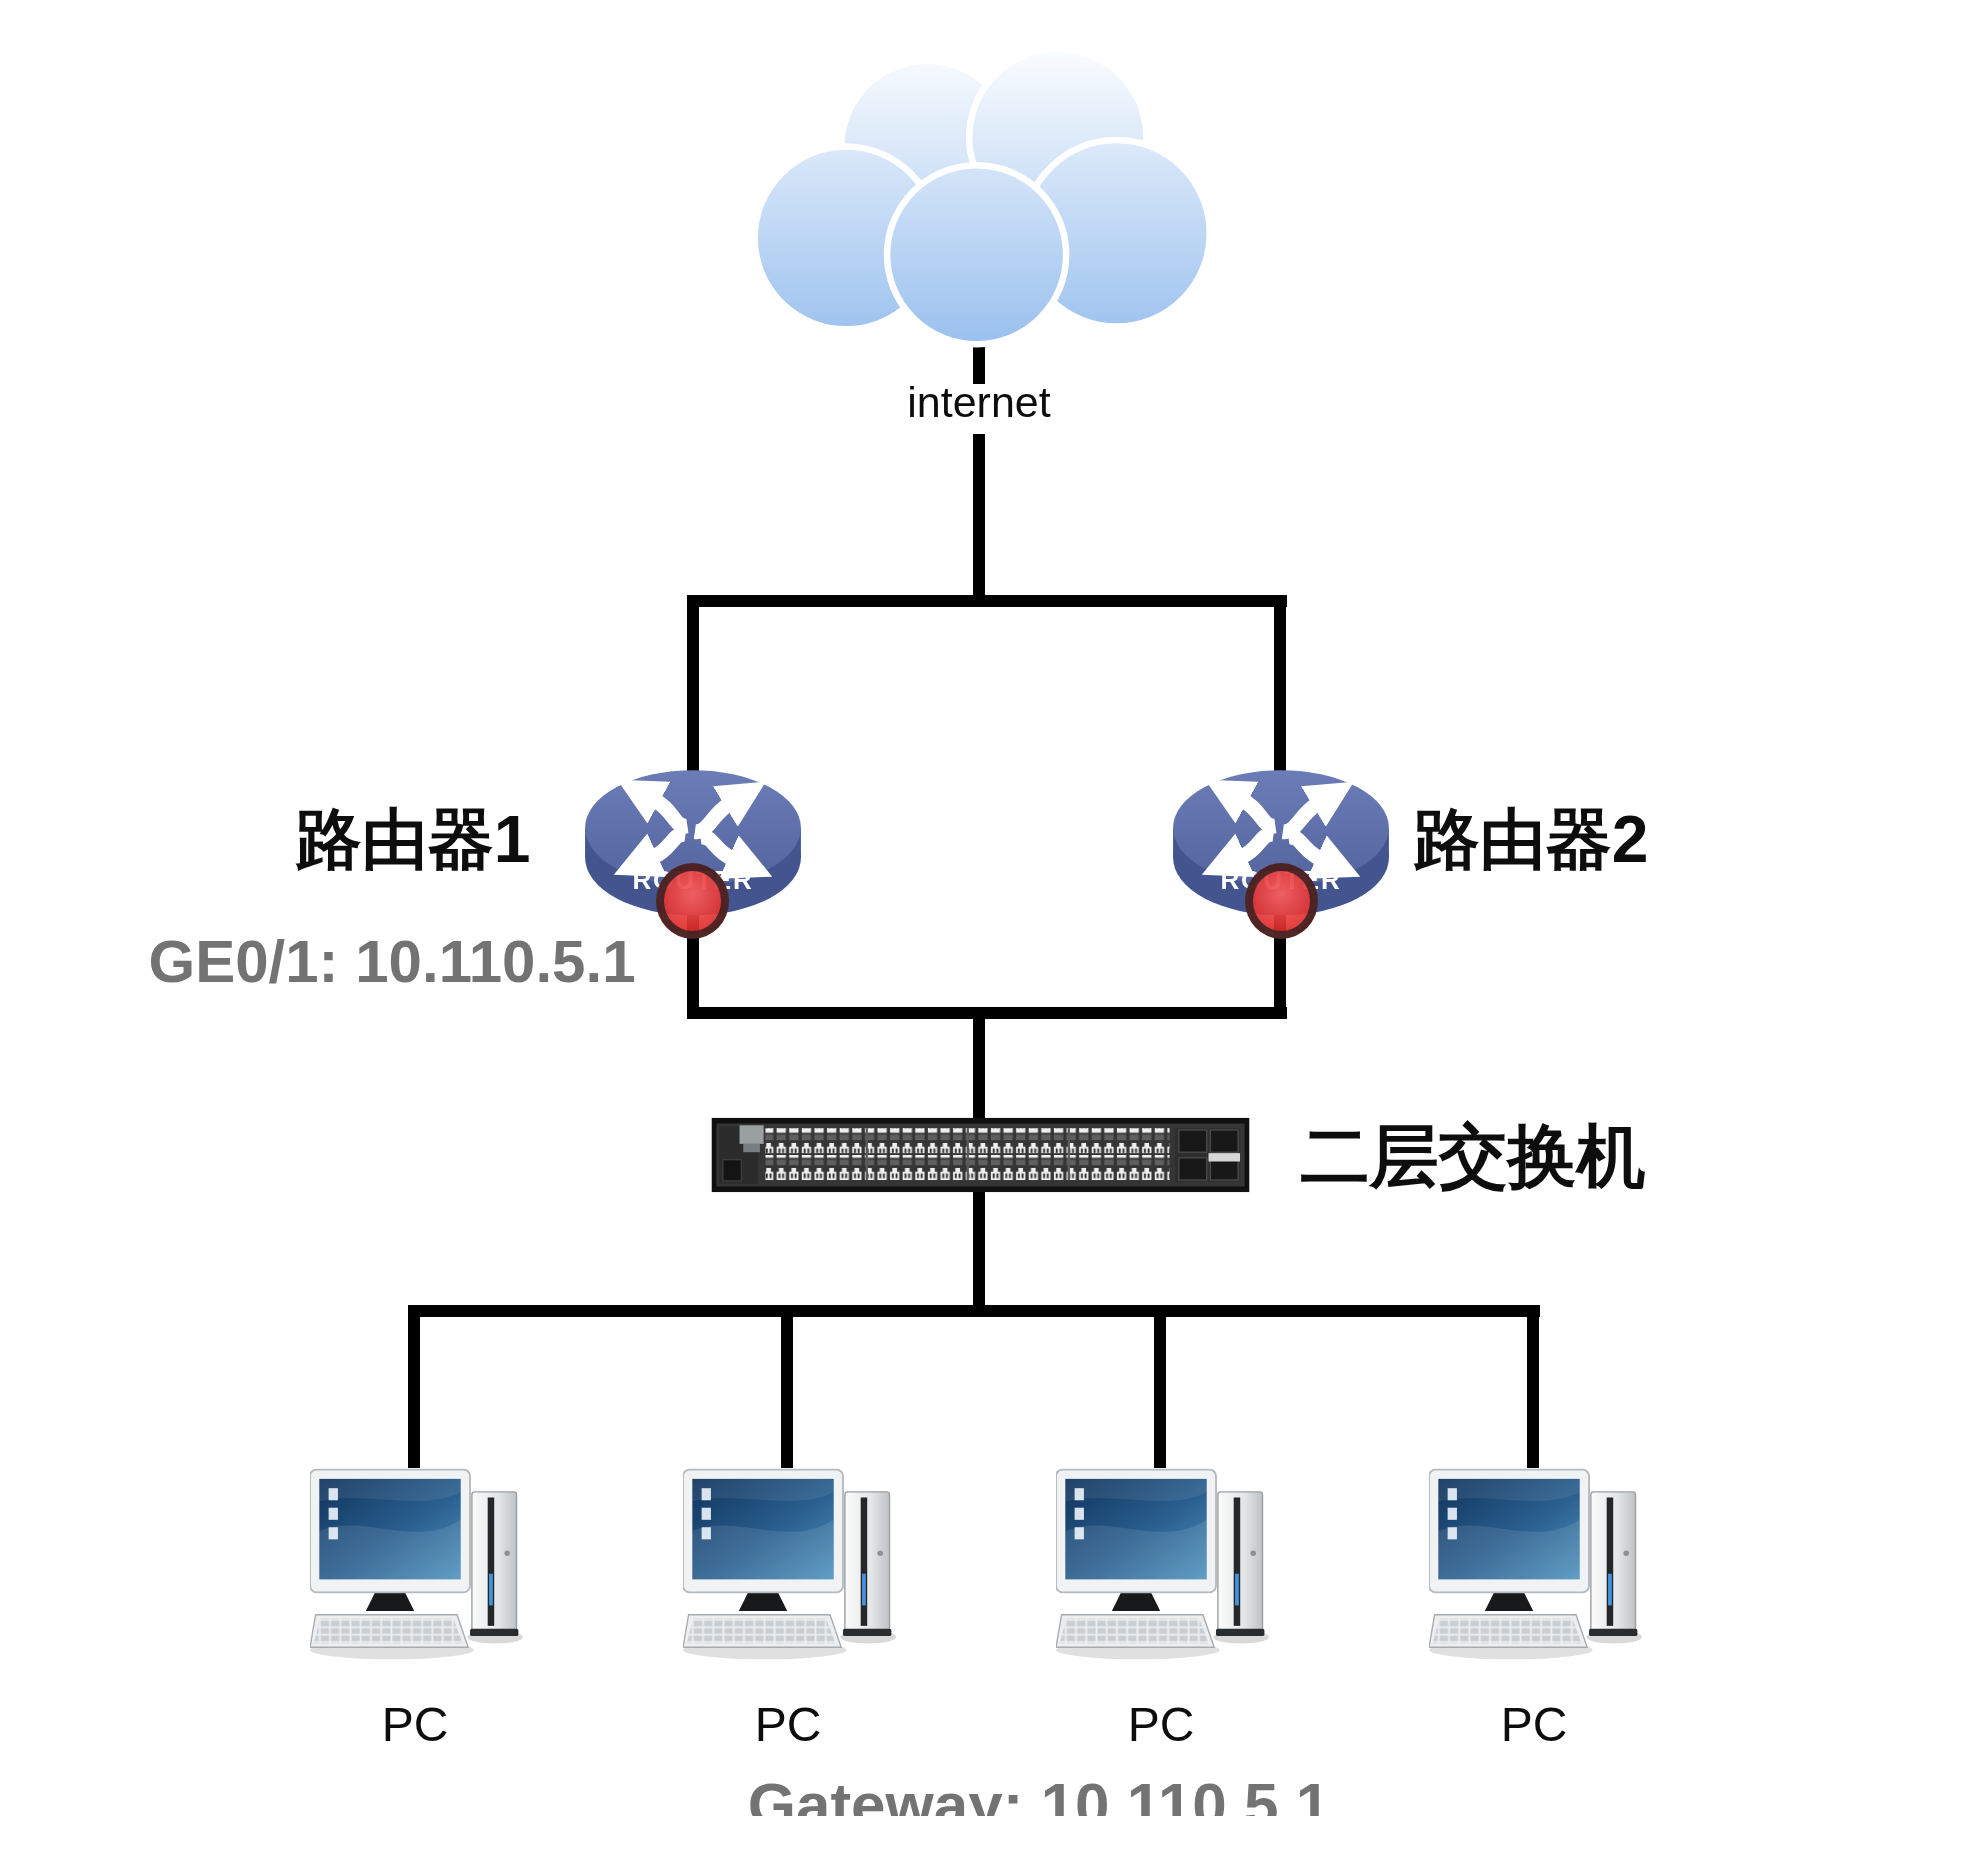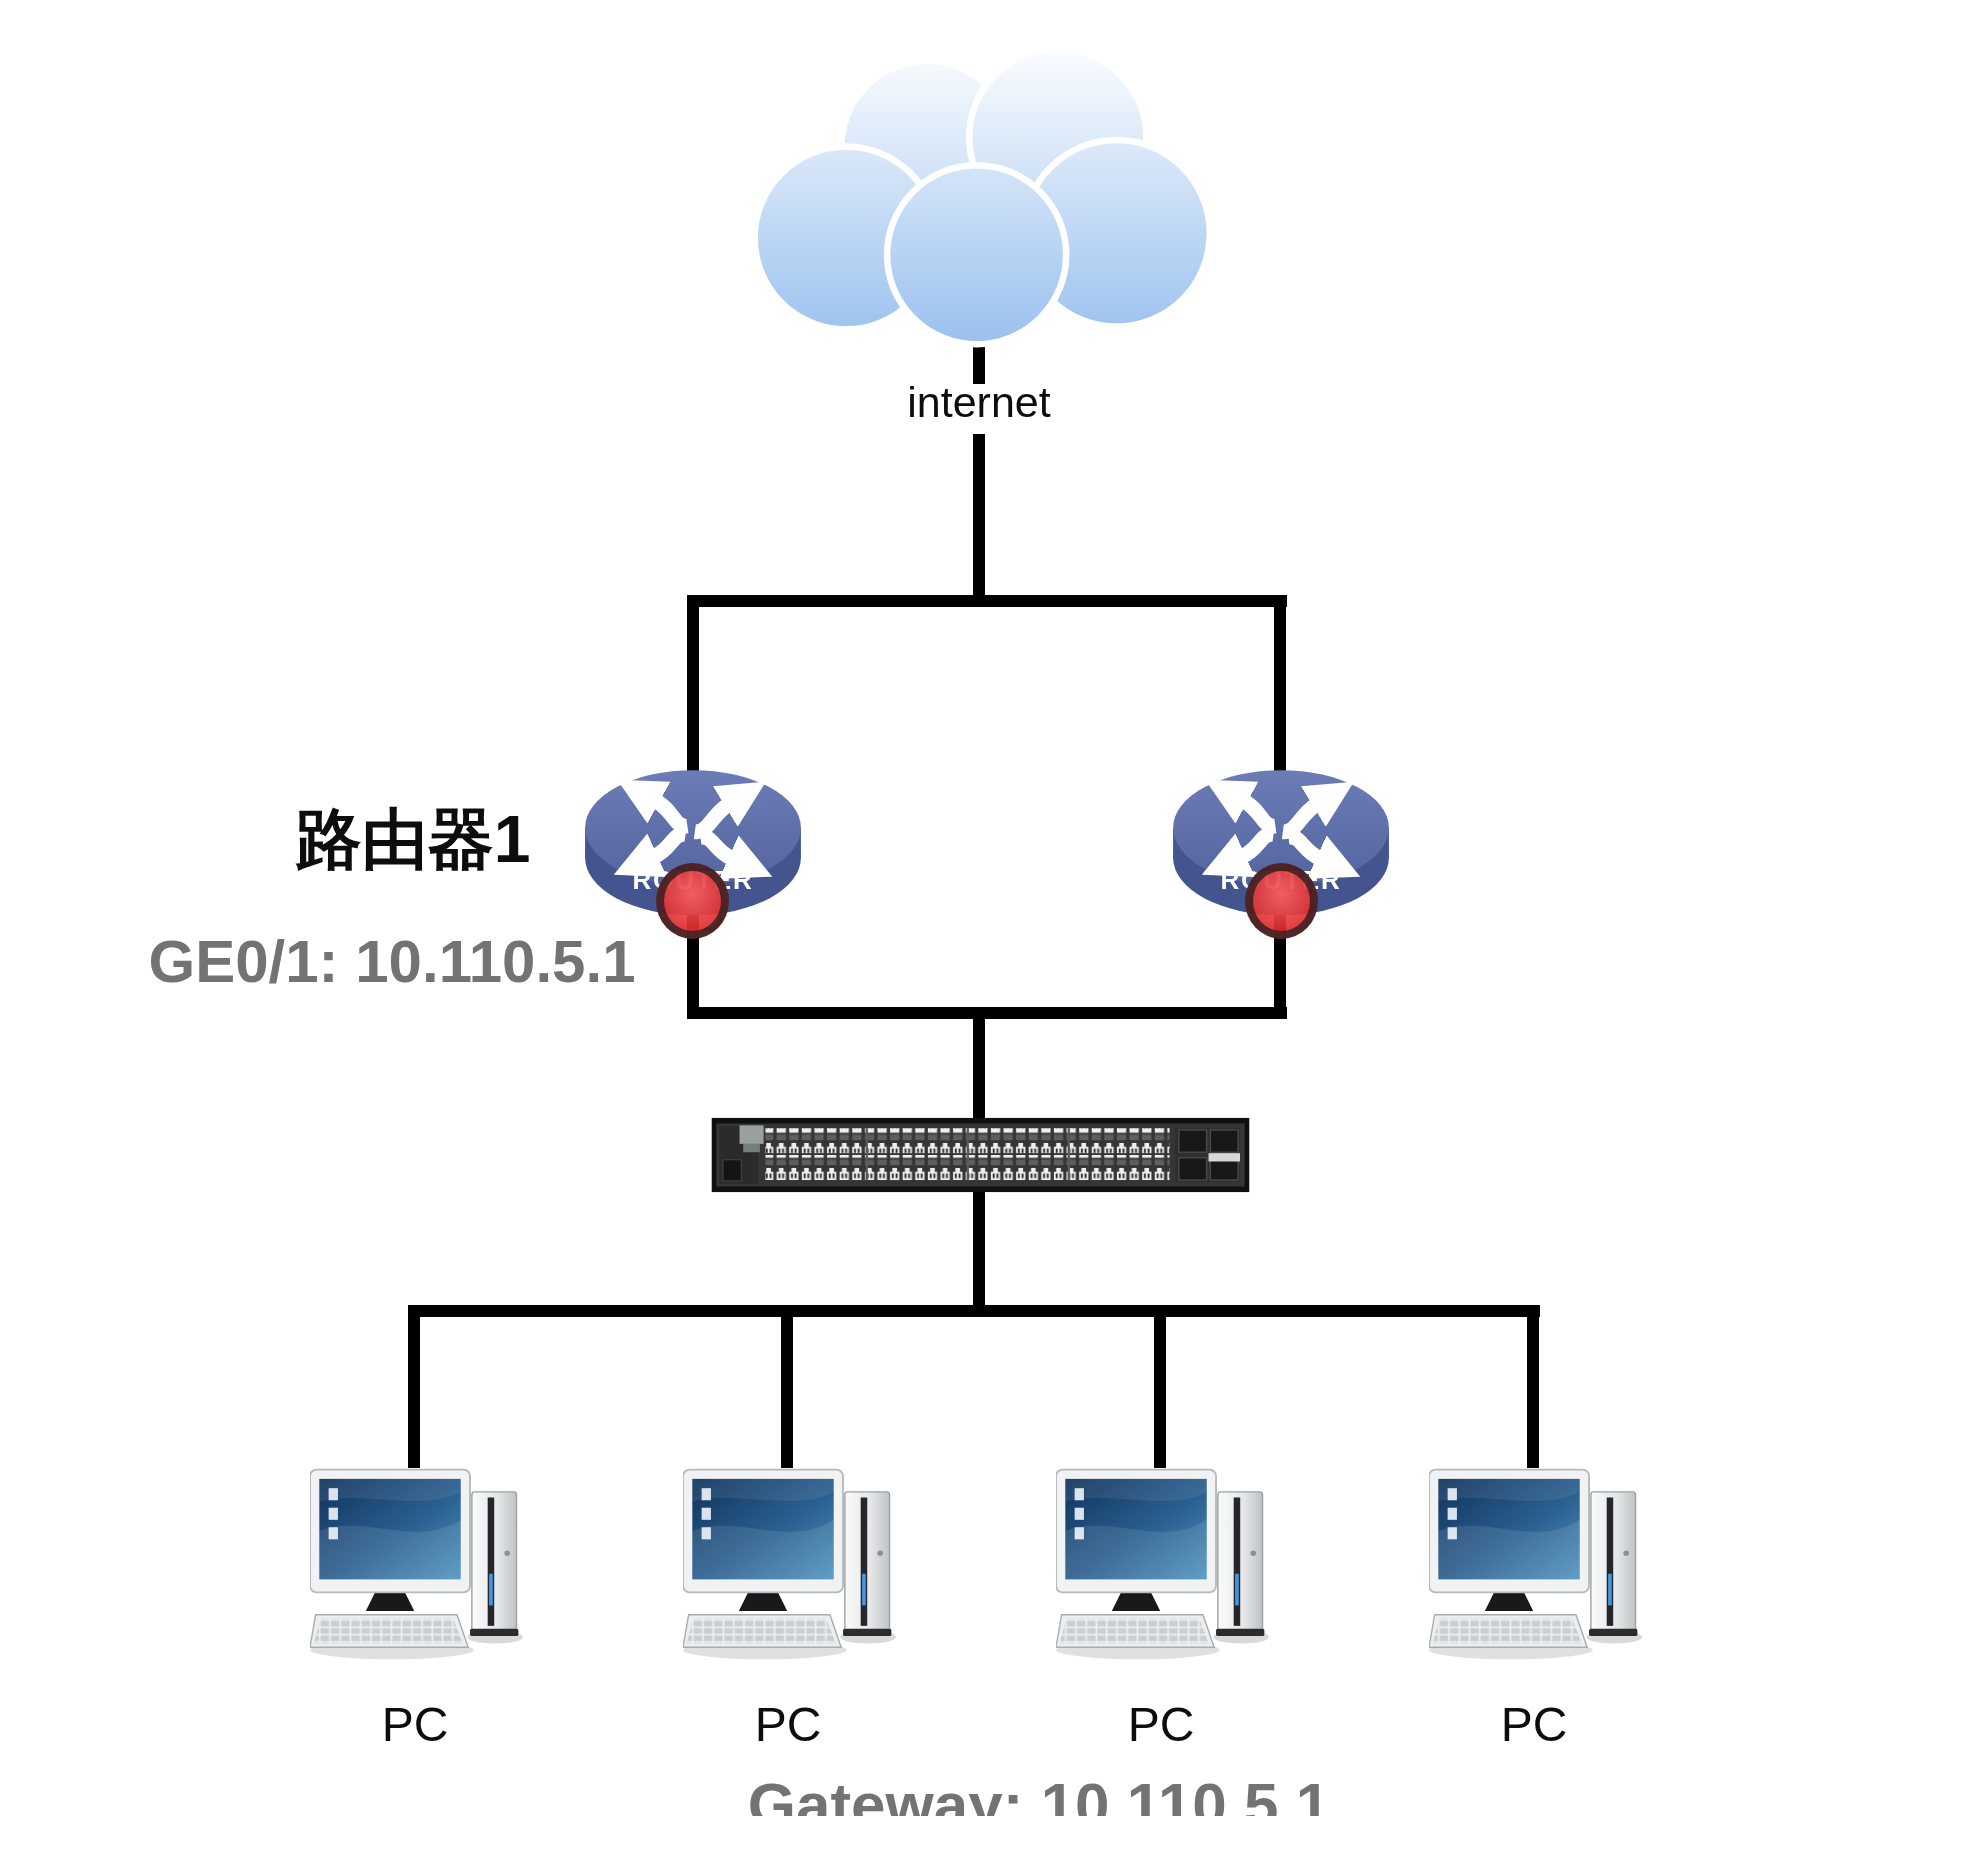--- a/index.html
+++ b/index.html
@@ -154,24 +154,26 @@
   <div class="router-text" style="left:693px;top:865px;">ROUTER</div>
   <div class="port" style="left:656px;top:863px;"></div>
   <div class="lbl bold name-lbl" style="left:413px;top:795px;">路由器1</div>
   <div class="lbl red ge-lbl" style="left:348px;top:927px;">GE0/1: 10.110.5.1</div>
 
   <svg class="icon" style="left:1169px;top:746px;" width="224" height="200" viewBox="0 0 240 215">
       <use href="#routerSym"></use>
     </svg>
   <div class="router-text" style="left:1281px;top:865px;">ROUTER</div>
   <div class="port" style="left:1245px;top:863px;"></div>
+  <div class="lbl bold name-lbl" style="left:1531px;top:795px;">路由器2</div>
 
   <svg class="icon" style="left:710px;top:1117px;" width="541" height="76" viewBox="0 0 580 82">
       <use href="#switchSym"></use>
     </svg>
+  <div class="lbl sw-lbl" style="left:1473px;top:1111px;">二层交换机</div>
 
   <svg class="icon" style="left:310px;top:1464px;" width="214" height="200" viewBox="0 0 230 215">
       <use href="#pcSym"></use>
     </svg>
   <div class="lbl pc-lbl" style="left:415px;top:1697px;">PC</div>
 
   <svg class="icon" style="left:683px;top:1464px;" width="214" height="200" viewBox="0 0 230 215">
       <use href="#pcSym"></use>
     </svg>
   <div class="lbl pc-lbl" style="left:788px;top:1697px;">PC</div>

